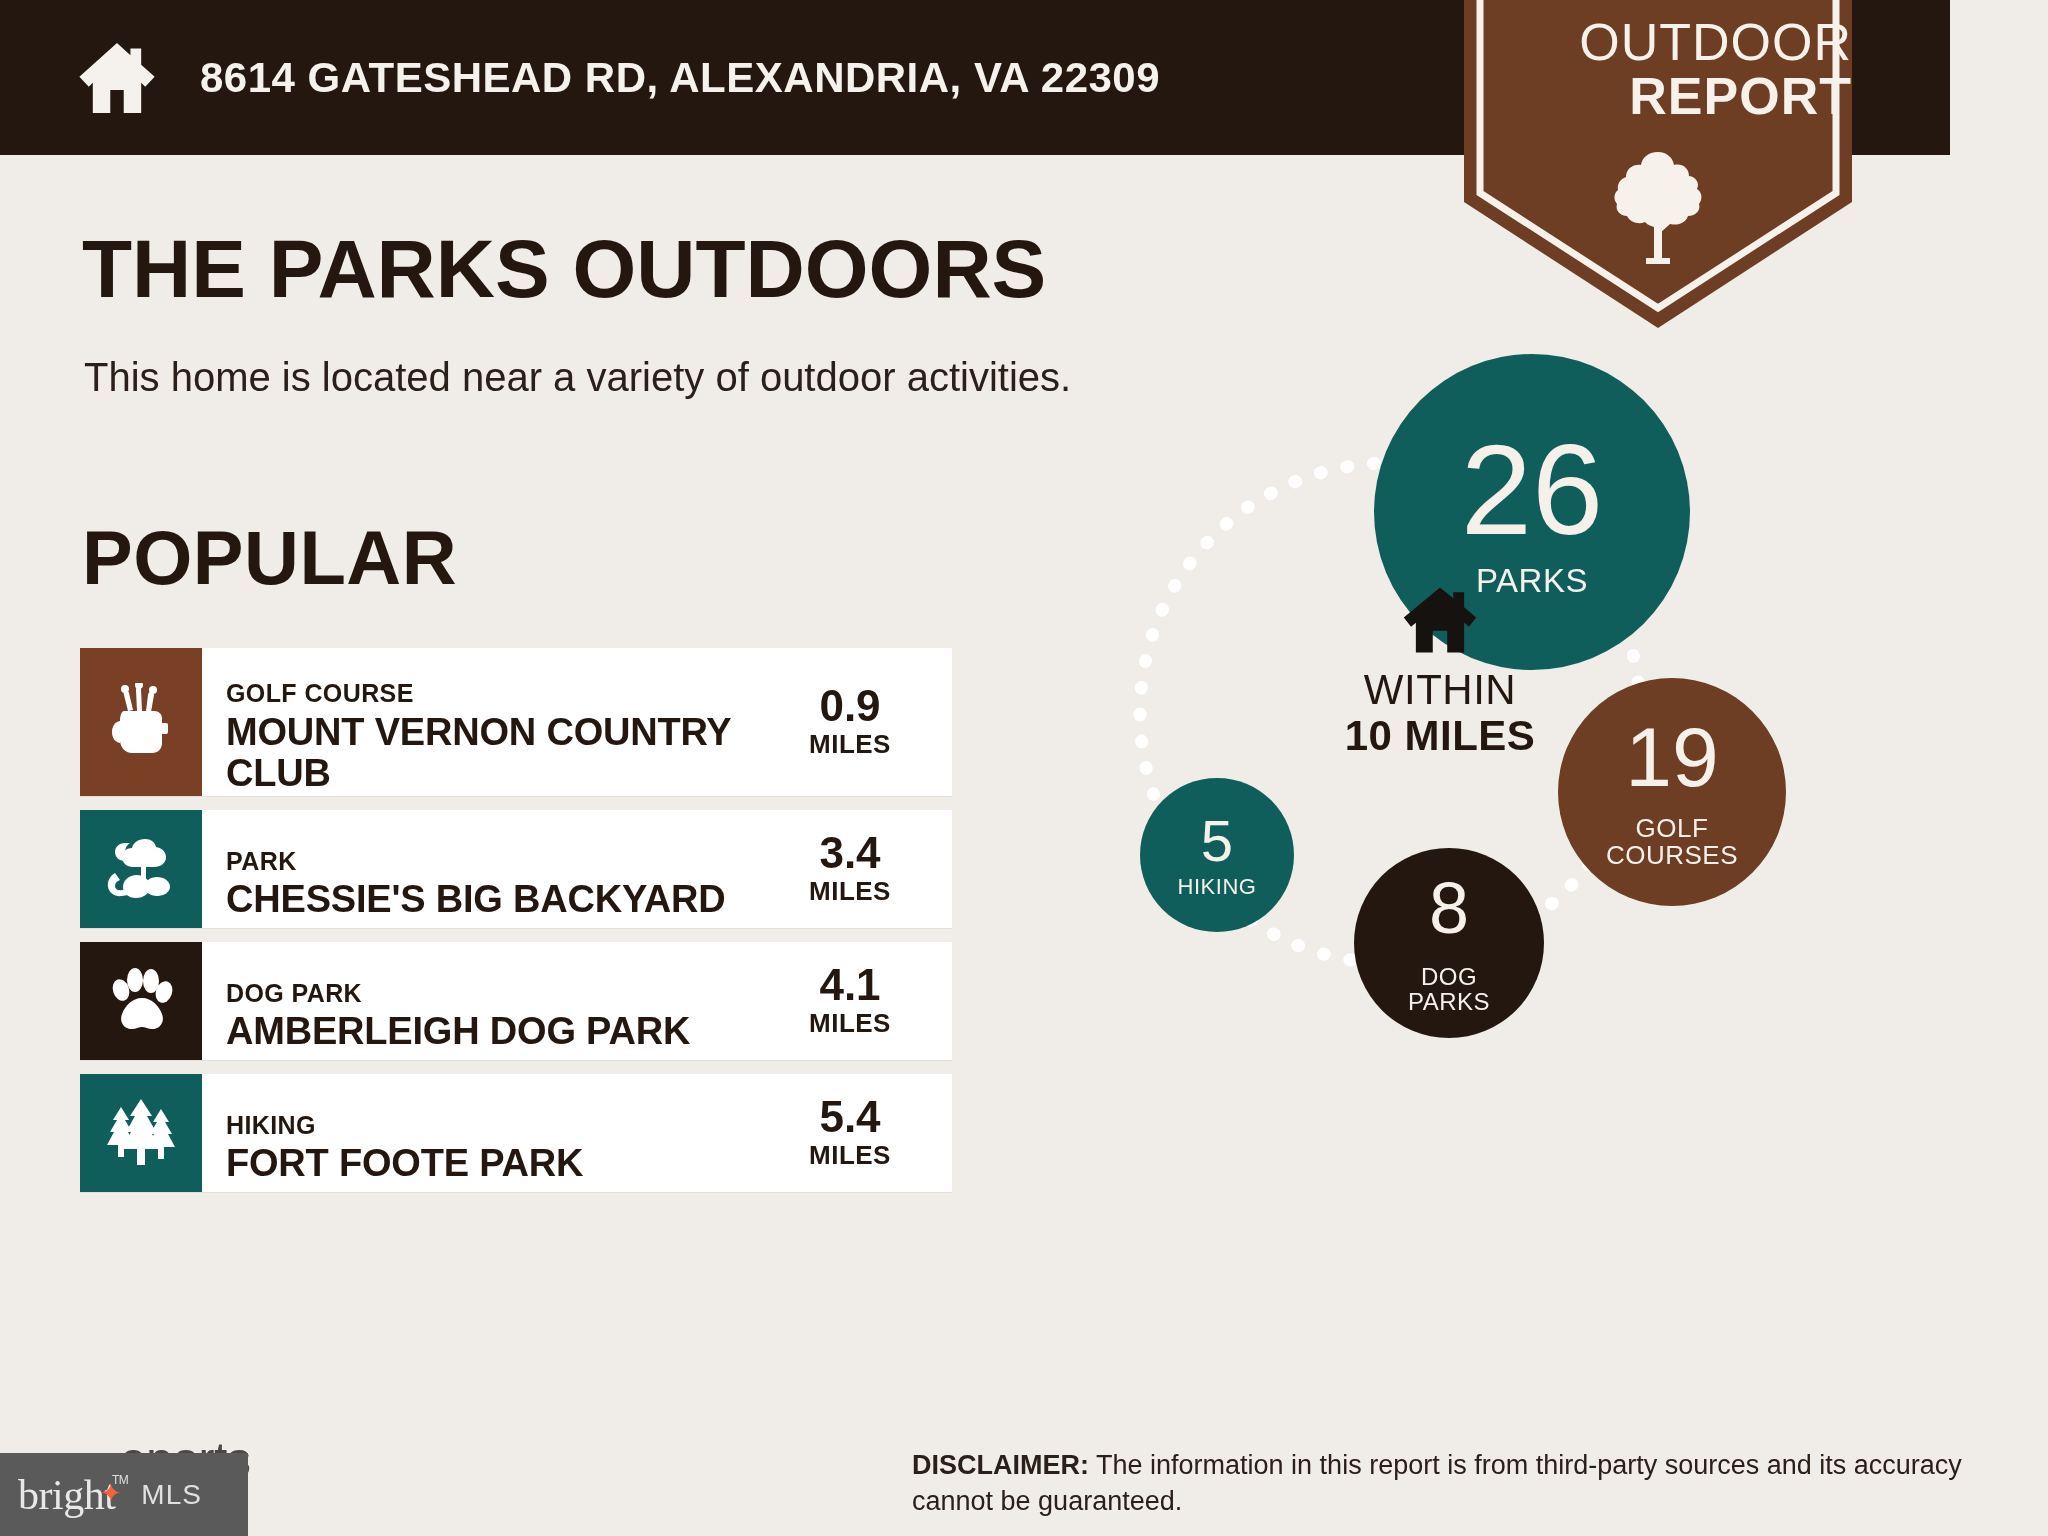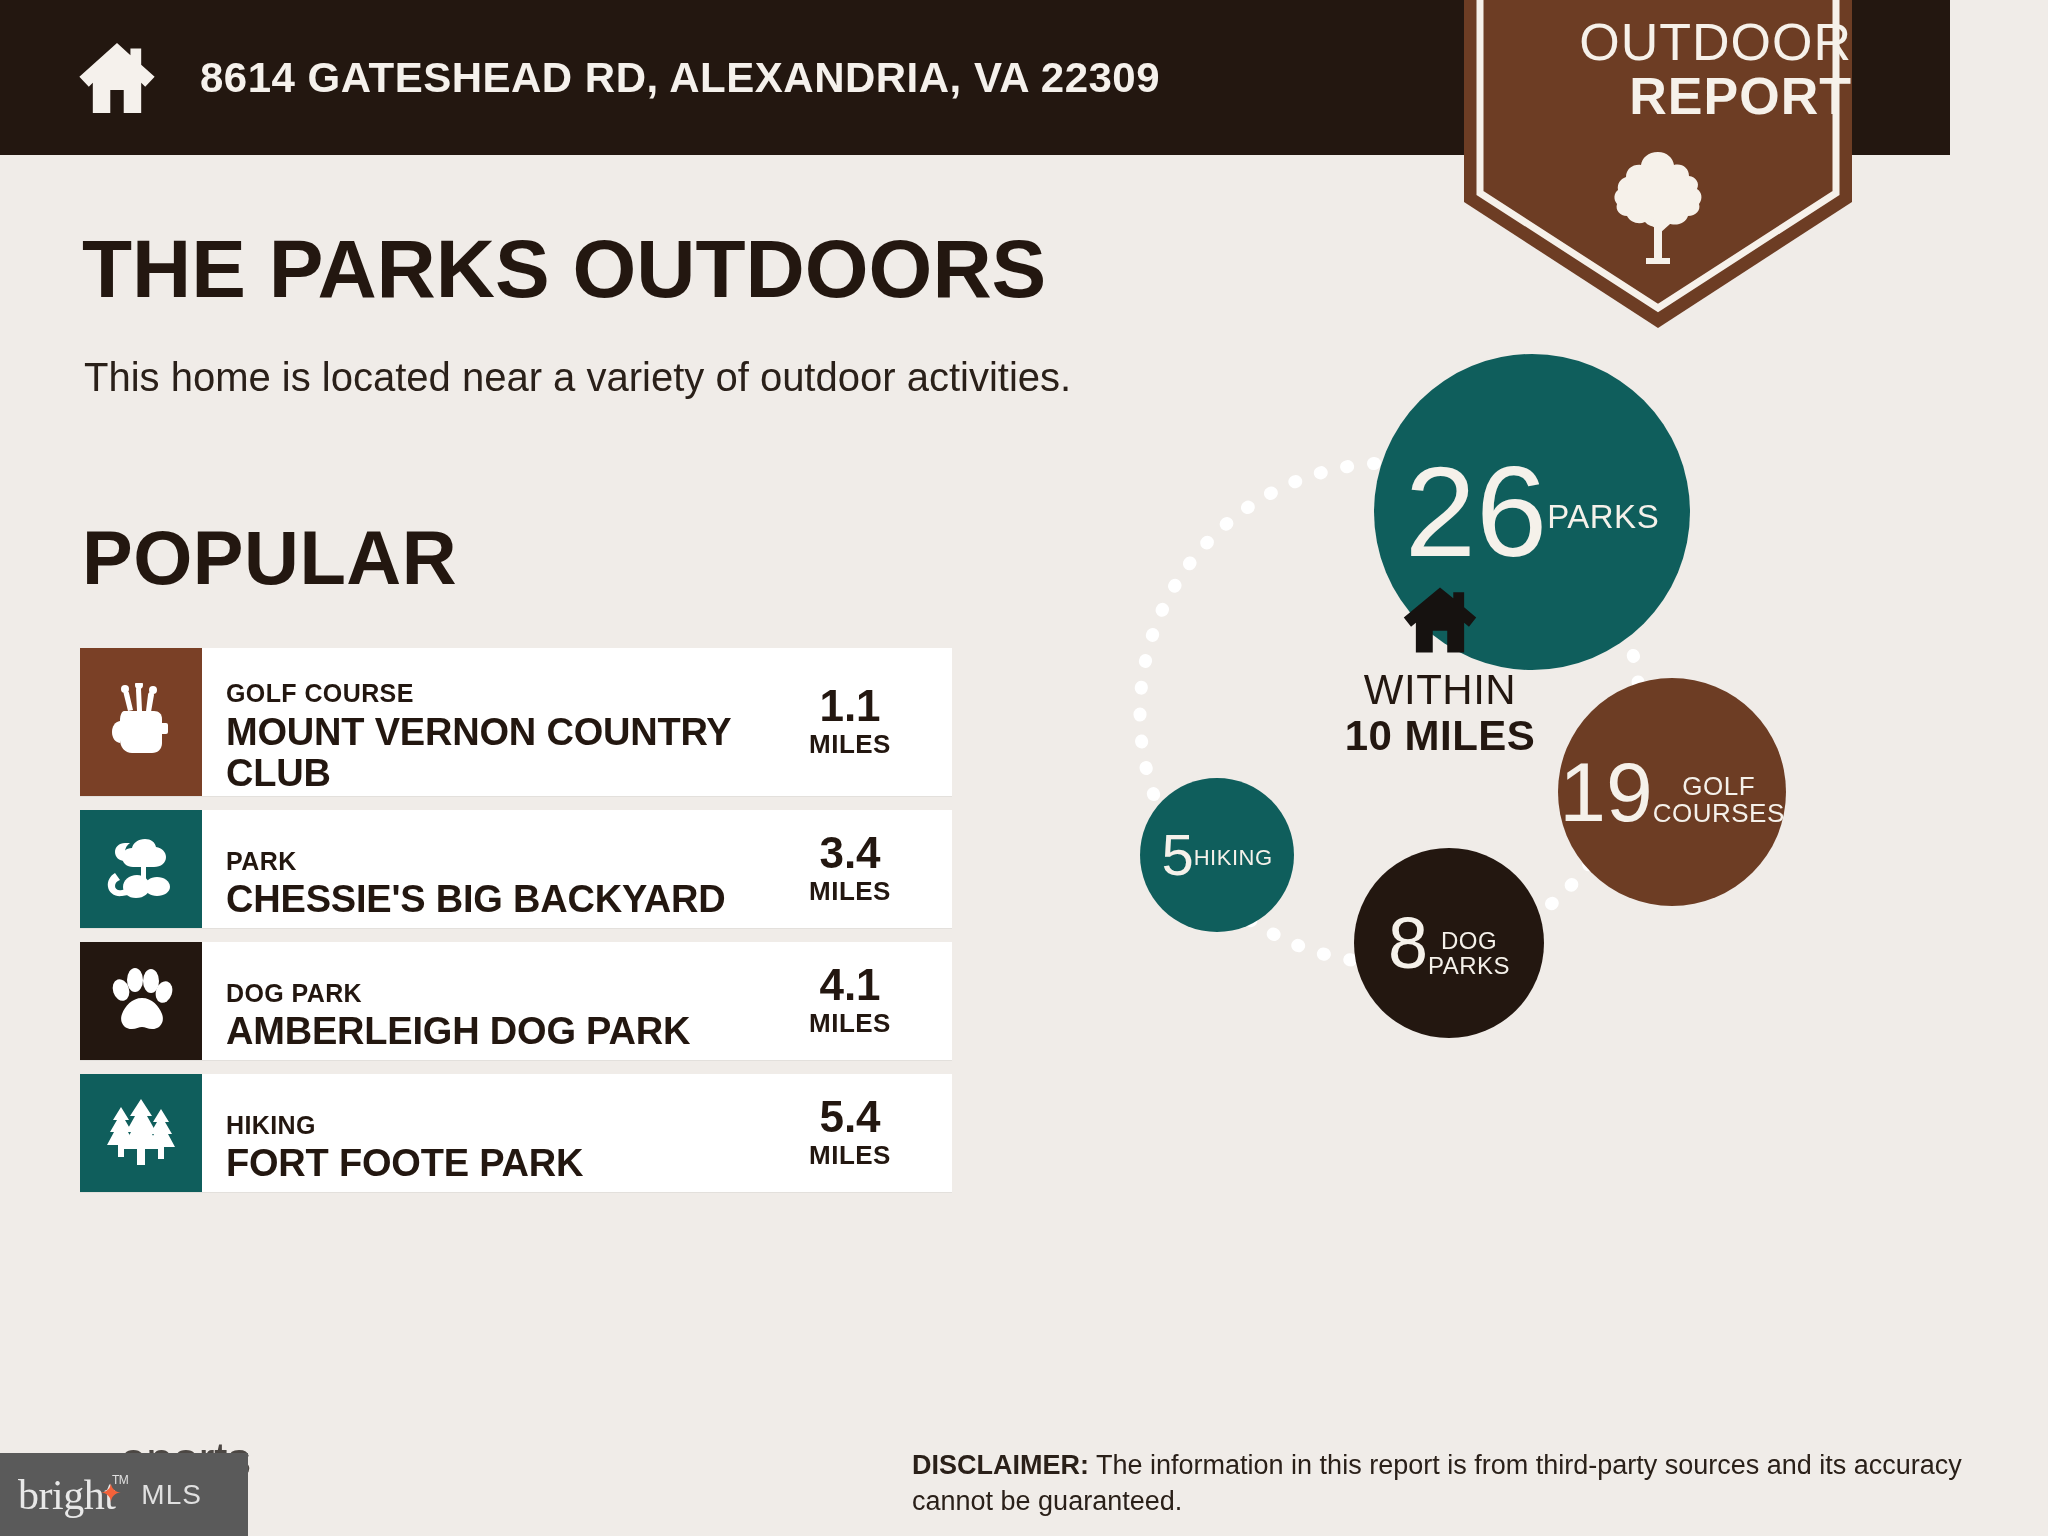--- a/index.html
+++ b/index.html
@@ -215,21 +215,21 @@
     position: absolute;
     left: 35px;
     top: 18px;
     width: 530px;
     height: 530px;
   }
   .stat-circle {
     position: absolute;
     border-radius: 50%;
     display: flex;
-    flex-direction: row;
+    flex-direction: column;
     align-items: center;
     justify-content: center;
     color: #f5f1ea;
     text-align: center;
     line-height: 1;
   }
   .stat-num {
     font-weight: 400;
     line-height: 1;
   }
@@ -417,21 +417,21 @@
             <rect x="48" y="40" width="12" height="11" rx="2"></rect>
           </g>
         </svg>
       </div>
       <div class="poi-body">
         <div class="poi-text">
           <div class="poi-category">GOLF COURSE</div>
           <div class="poi-name">MOUNT VERNON COUNTRY CLUB</div>
         </div>
         <div class="poi-distance">
-          <div class="poi-dist-value">1.1</div>
+          <div class="poi-dist-value">0.9</div>
           <div class="poi-dist-unit">MILES</div>
         </div>
       </div>
     </div>
 
     <div class="poi-row">
       <div class="poi-icon-tile" style="background:#0f5e5c">
         <svg width="72" height="64" viewBox="0 0 72 64" aria-hidden="true">
           <g fill="#ffffff">
             <path d="M40 2 c-7 0 -12 4 -13 9 -6 0 -10 4 -10 9 0 6 5 10 11 10 l8 0 0 12 5 0 0 -12 8 0

